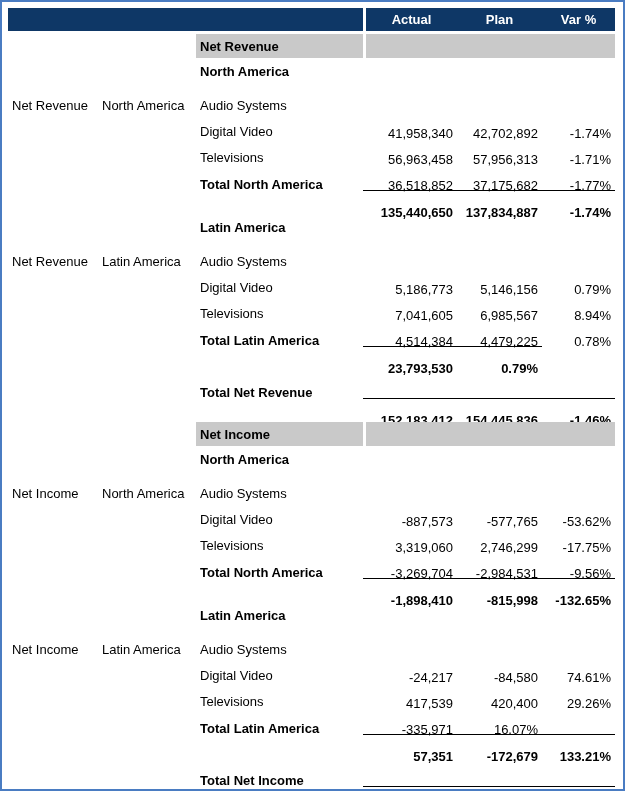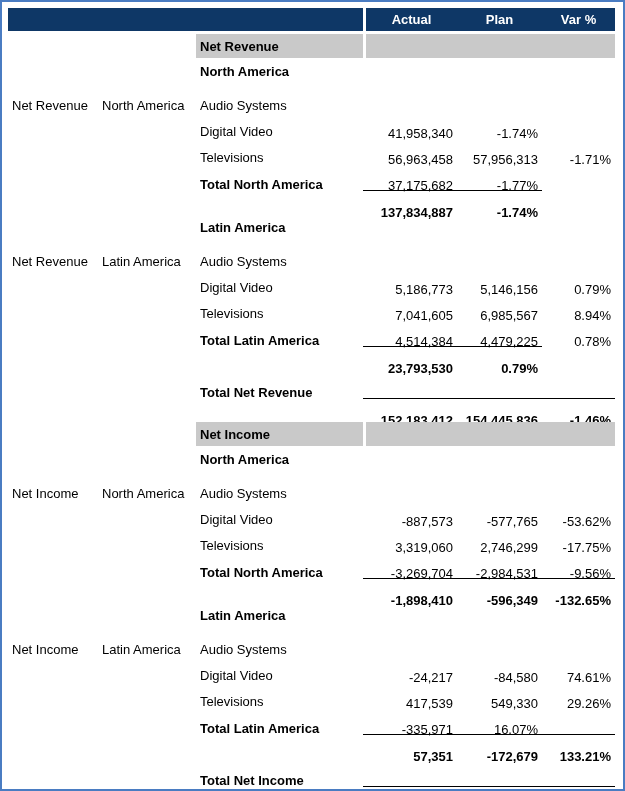--- a/index.html
+++ b/index.html
@@ -61,41 +61,44 @@
     <div class="cell b">North America</div>
     <div class="cell"></div>
       <div class="cell"></div>
       <div class="cell"></div>
   </div>
   <div class="r">
     <div class="cell">Net Revenue</div>
     <div class="cell">North America</div>
     <div class="cell">Audio Systems</div>
     <div class="cell num">41,958,340</div>
+    <div class="cell num">42,702,892</div>
     <div class="cell num">-1.74%</div>
   </div>
   <div class="r">
     <div class="cell"></div>
     <div class="cell"></div>
     <div class="cell">Digital Video</div>
     <div class="cell num">56,963,458</div>
     <div class="cell num">57,956,313</div>
     <div class="cell num">-1.71%</div>
   </div>
   <div class="r">
     <div class="cell"></div>
     <div class="cell"></div>
     <div class="cell">Televisions</div>
+    <div class="cell num">36,518,852</div>
     <div class="cell num">37,175,682</div>
     <div class="cell num">-1.77%</div>
   </div>
   <div class="r">
     <div class="cell"></div>
     <div class="cell"></div>
     <div class="cell b">Total North America</div>
+    <div class="cell num b tline">135,440,650</div>
     <div class="cell num b tline">137,834,887</div>
     <div class="cell num b tline">-1.74%</div>
   </div>
   <div class="r"></div>
 
   <div class="r">
     <div class="cell"></div>
     <div class="cell"></div>
     <div class="cell b">Latin America</div>
     <div class="cell"></div>
@@ -184,21 +187,21 @@
     <div class="cell">Televisions</div>
     <div class="cell num">-3,269,704</div>
     <div class="cell num">-2,984,531</div>
     <div class="cell num">-9.56%</div>
   </div>
   <div class="r">
     <div class="cell"></div>
     <div class="cell"></div>
     <div class="cell b">Total North America</div>
     <div class="cell num b tline">-1,898,410</div>
-    <div class="cell num b tline">-596,349</div>
+    <div class="cell num b tline">-815,998</div>
     <div class="cell num b tline">-132.65%</div>
   </div>
   <div class="r"></div>
 
   <div class="r">
     <div class="cell"></div>
     <div class="cell"></div>
     <div class="cell b">Latin America</div>
     <div class="cell"></div>
       <div class="cell"></div>
@@ -210,21 +213,21 @@
     <div class="cell">Audio Systems</div>
     <div class="cell num">-24,217</div>
     <div class="cell num">-84,580</div>
     <div class="cell num">74.61%</div>
   </div>
   <div class="r">
     <div class="cell"></div>
     <div class="cell"></div>
     <div class="cell">Digital Video</div>
     <div class="cell num">417,539</div>
-    <div class="cell num">549,330</div>
+    <div class="cell num">420,400</div>
     <div class="cell num">29.26%</div>
   </div>
   <div class="r">
     <div class="cell"></div>
     <div class="cell"></div>
     <div class="cell">Televisions</div>
     <div class="cell num">-335,971</div>
     <div class="cell num">16.07%</div>
   </div>
   <div class="r">

